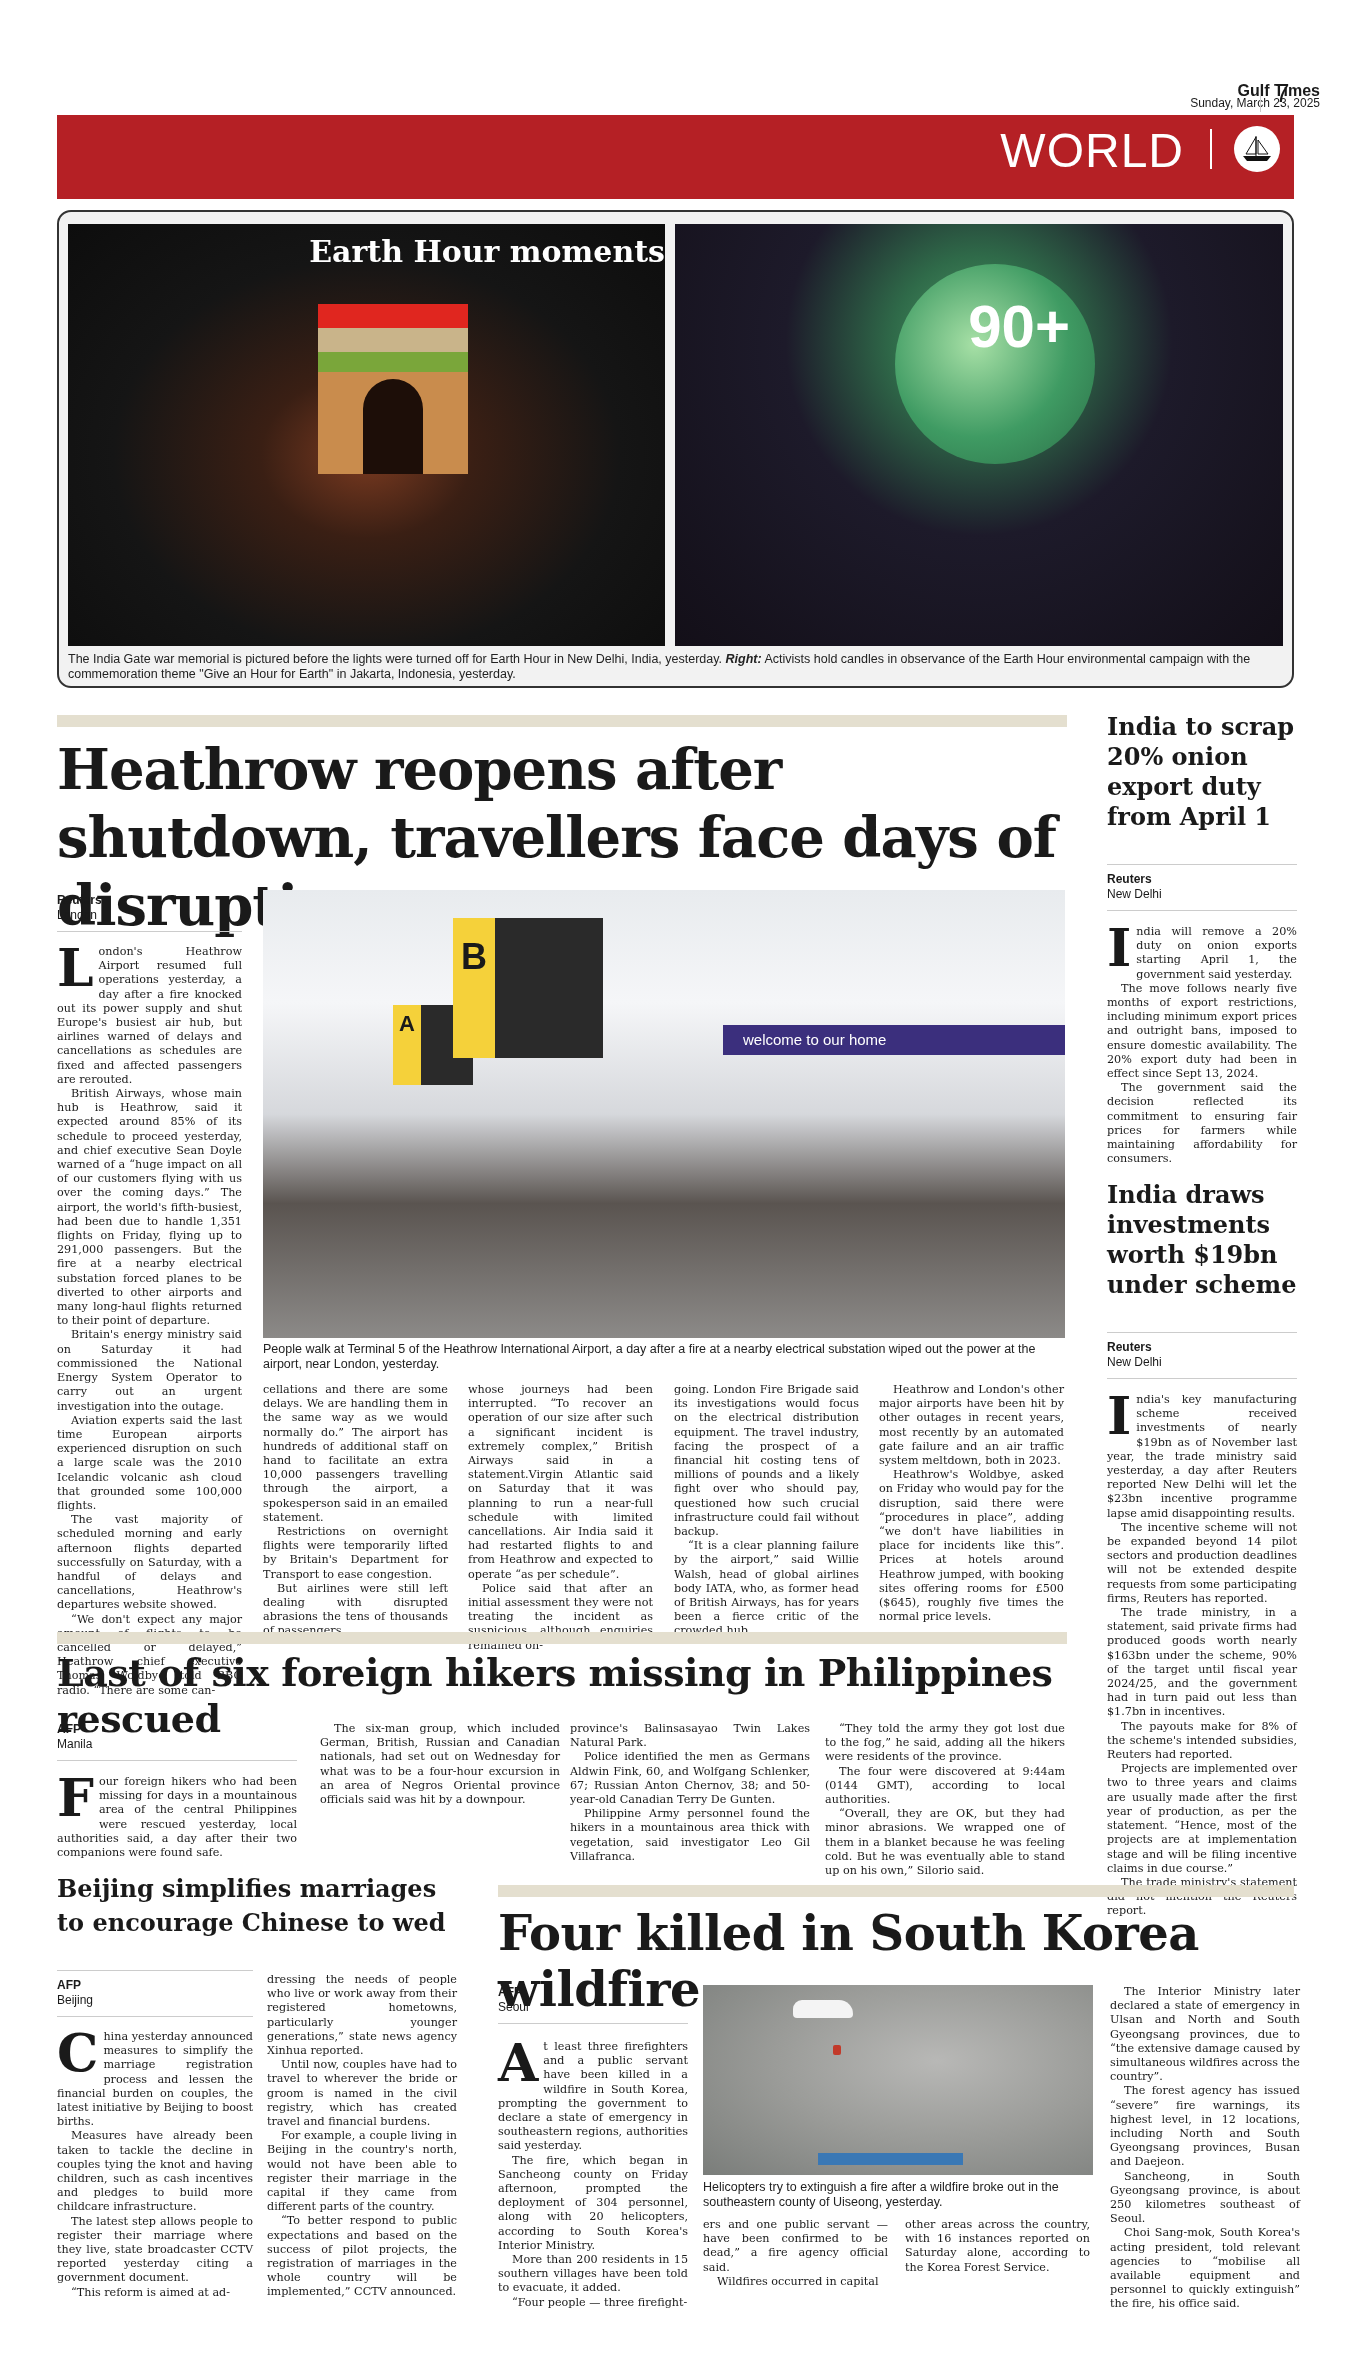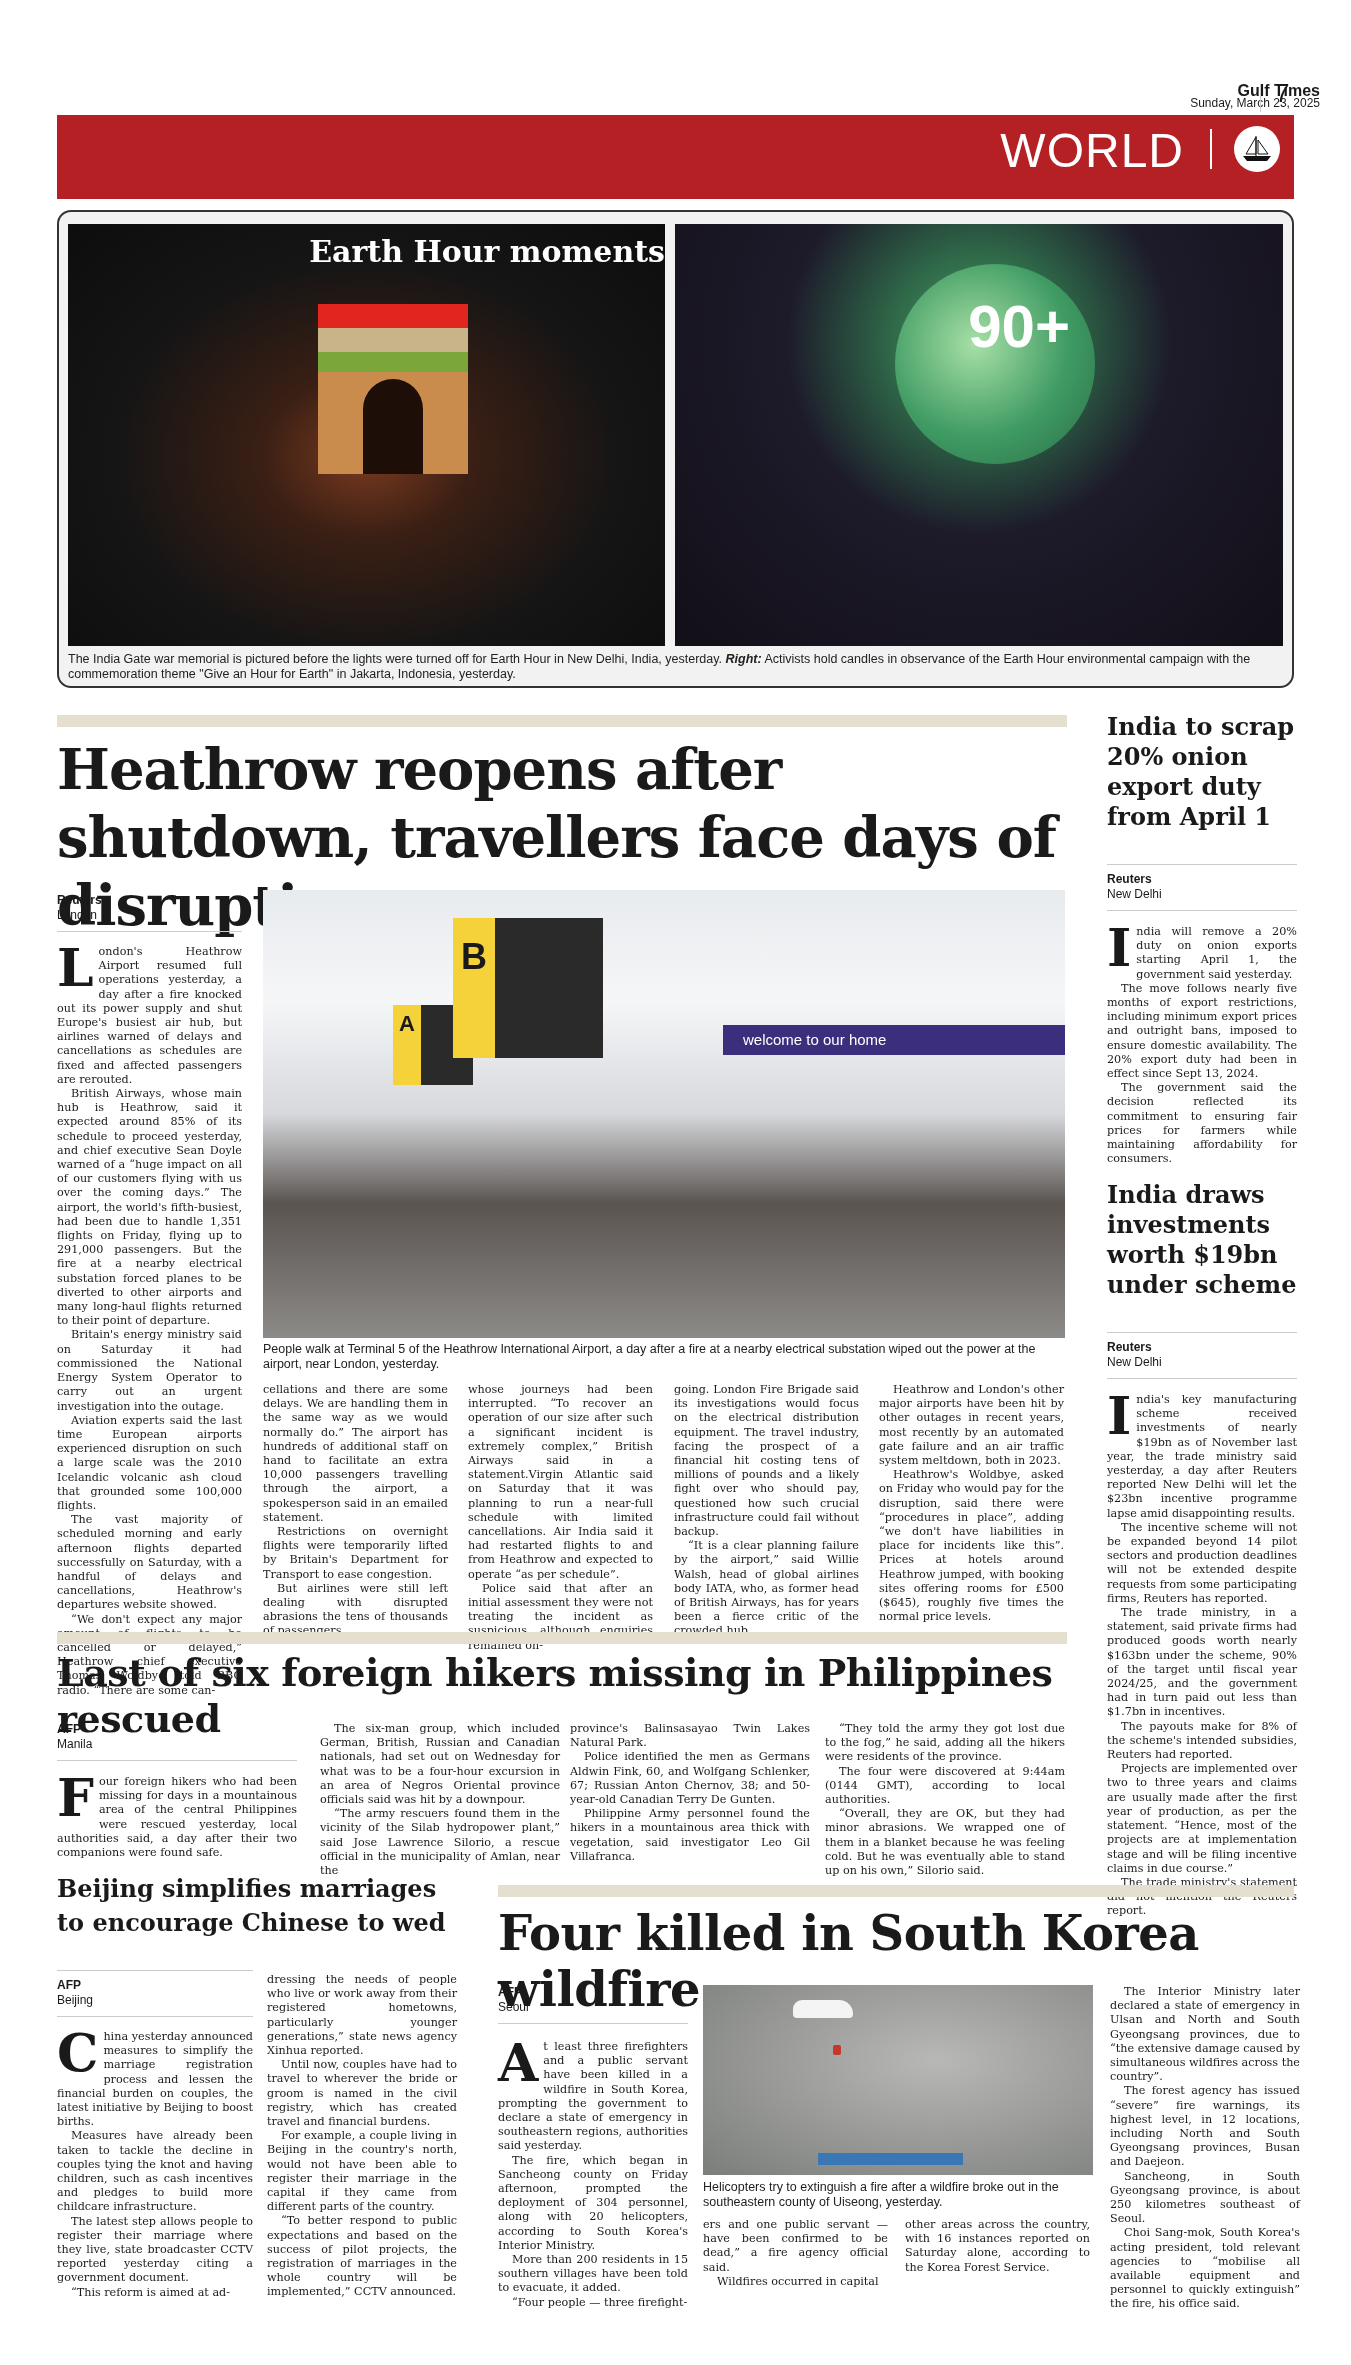--- a/index.html
+++ b/index.html
@@ -170,21 +170,20 @@
 <div class="abs" style="left:57px;top:1722px;width:240px">
   <div class="byline"><b>AFP</b></div>
   <div class="byline">Manila</div>
   <div class="hr" style="margin-top:8px"></div>
 </div>
 <div class="abs body" style="left:57px;top:1775px;width:240px">
   <p class="drop"><span class="drop-cap">F</span><span>our foreign hikers who had been missing for days in a mountainous area of the central Philippines were rescued yesterday, local authorities said, a day after their two companions were found safe.</span></p>
 </div>
 <div class="abs body" style="left:320px;top:1722px;width:240px">
   <p>The six-man group, which included German, British, Russian and Canadian nationals, had set out on Wednesday for what was to be a four-hour excursion in an area of Negros Oriental province officials said was hit by a downpour.</p>
-  <p>“The army rescuers found them in the vicinity of the Silab hydropower plant,” said Jose Lawrence Silorio, a rescue official in the municipality of Amlan, near the</p>
 </div>
 <div class="abs body" style="left:570px;top:1722px;width:240px">
   <p style="text-indent:0">province's Balinsasayao Twin Lakes Natural Park.</p>
   <p>Police identified the men as Germans Aldwin Fink, 60, and Wolfgang Schlenker, 67; Russian Anton Chernov, 38; and 50-year-old Canadian Terry De Gunten.</p>
   <p>Philippine Army personnel found the hikers in a mountainous area thick with vegetation, said investigator Leo Gil Villafranca.</p>
 </div>
 <div class="abs body" style="left:825px;top:1722px;width:240px">
   <p>“They told the army they got lost due to the fog,” he said, adding all the hikers were residents of the province.</p>
   <p>The four were discovered at 9:44am (0144 GMT), according to local authorities.</p>
   <p>“Overall, they are OK, but they had minor abrasions. We wrapped one of them in a blanket because he was feeling cold. But he was eventually able to stand up on his own,” Silorio said.</p>

